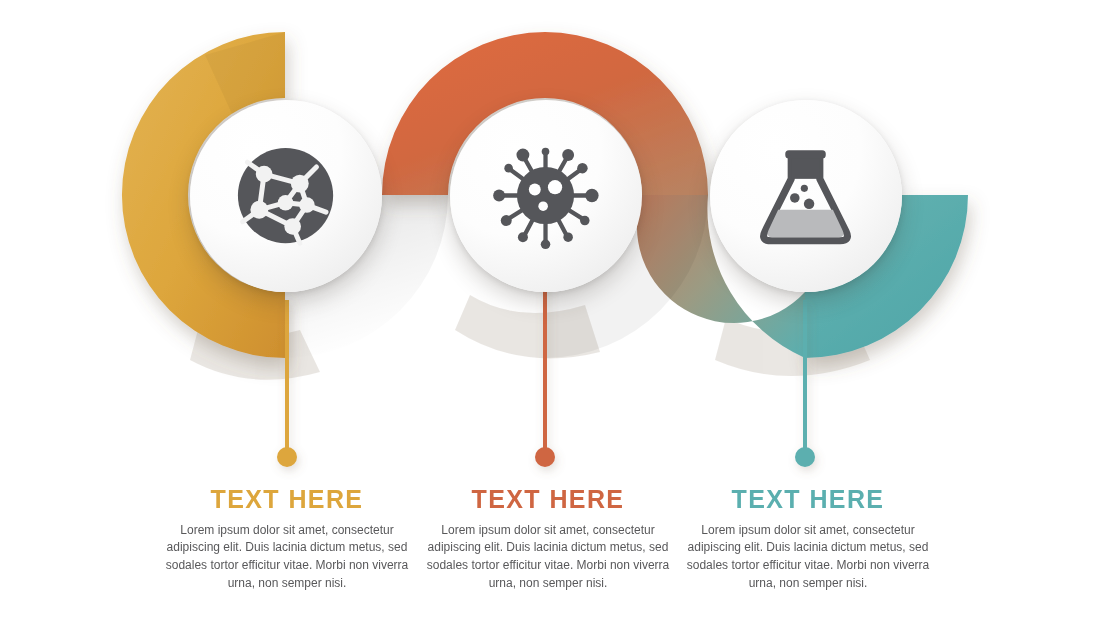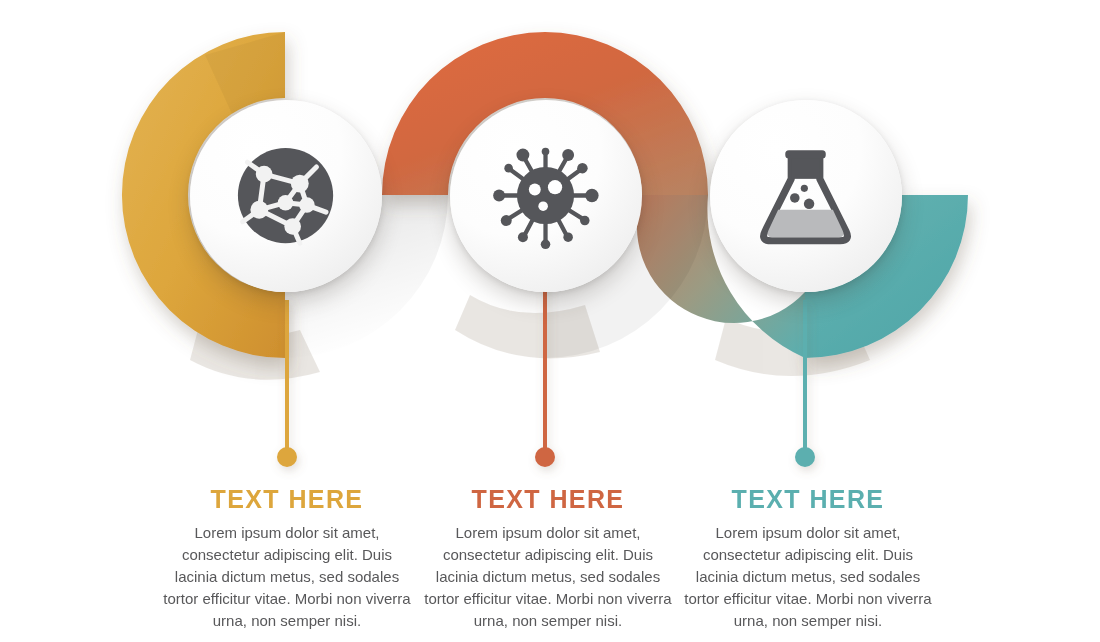--- a/index.html
+++ b/index.html
@@ -28,21 +28,21 @@
     text-align:center;
   }
   .tb-title{
     font-size:25px;
     font-weight:bold;
     letter-spacing:1.4px;
     margin:0 0 8px 0;
     line-height:1.1;
   }
   .tb-body{
-    font-size:15px;
+    font-size:12px;
     line-height:1.48;
     color:#58585a;
     margin:0;
   }
 </style>
 </head>
 <body>
 
 <div id="stage">
 

